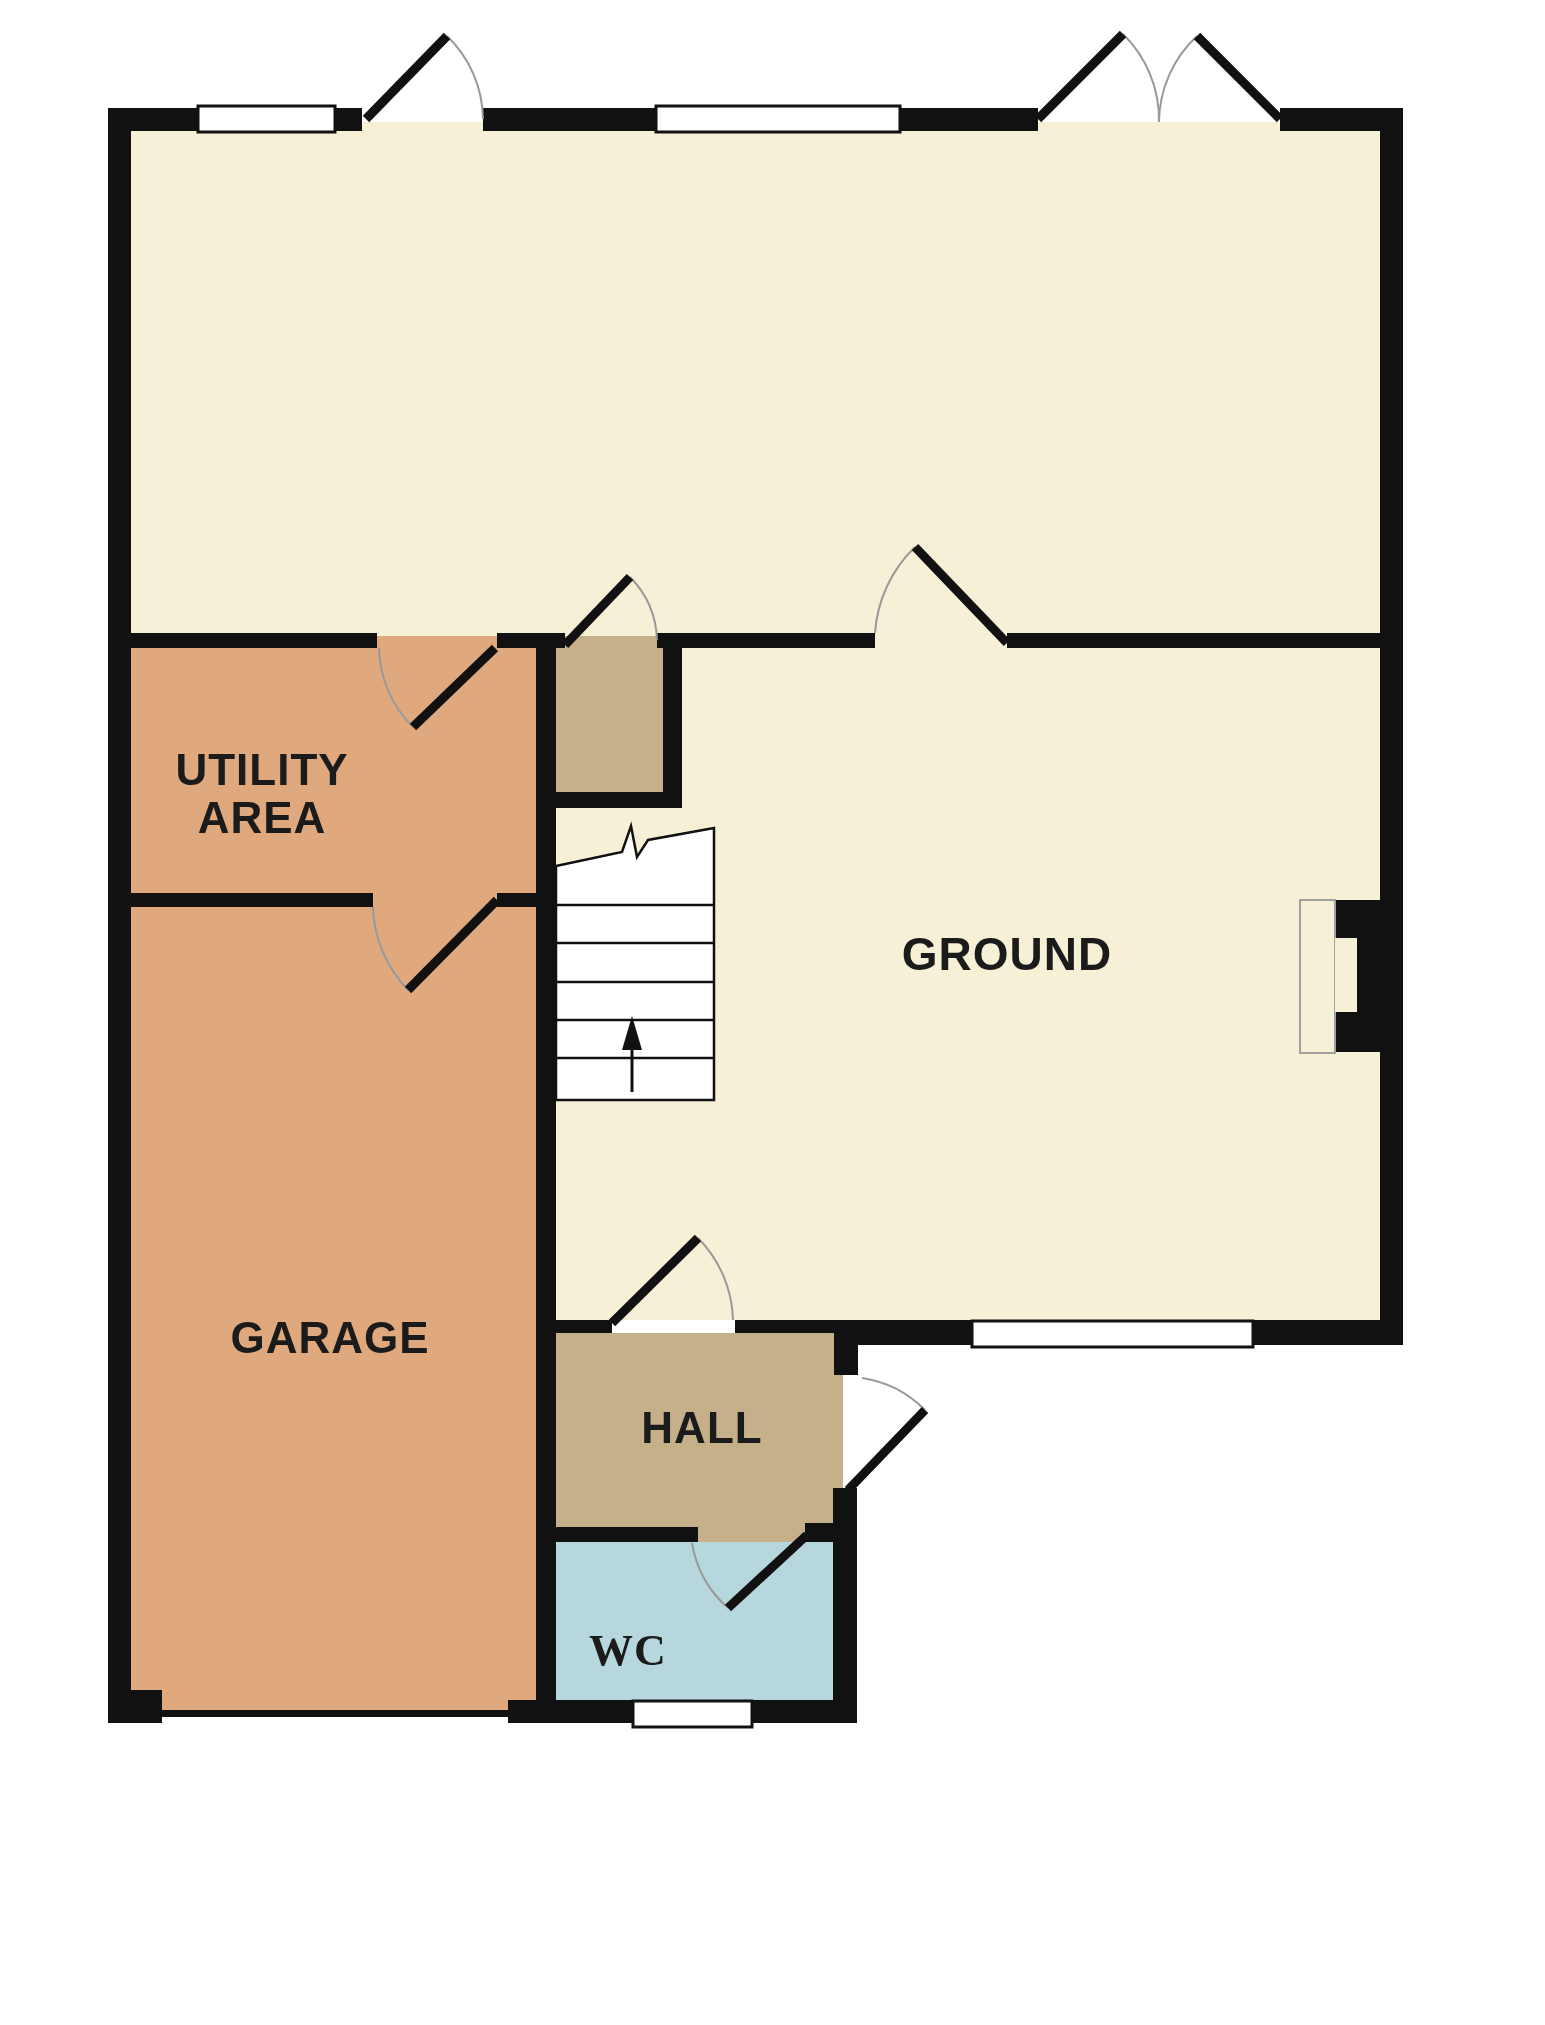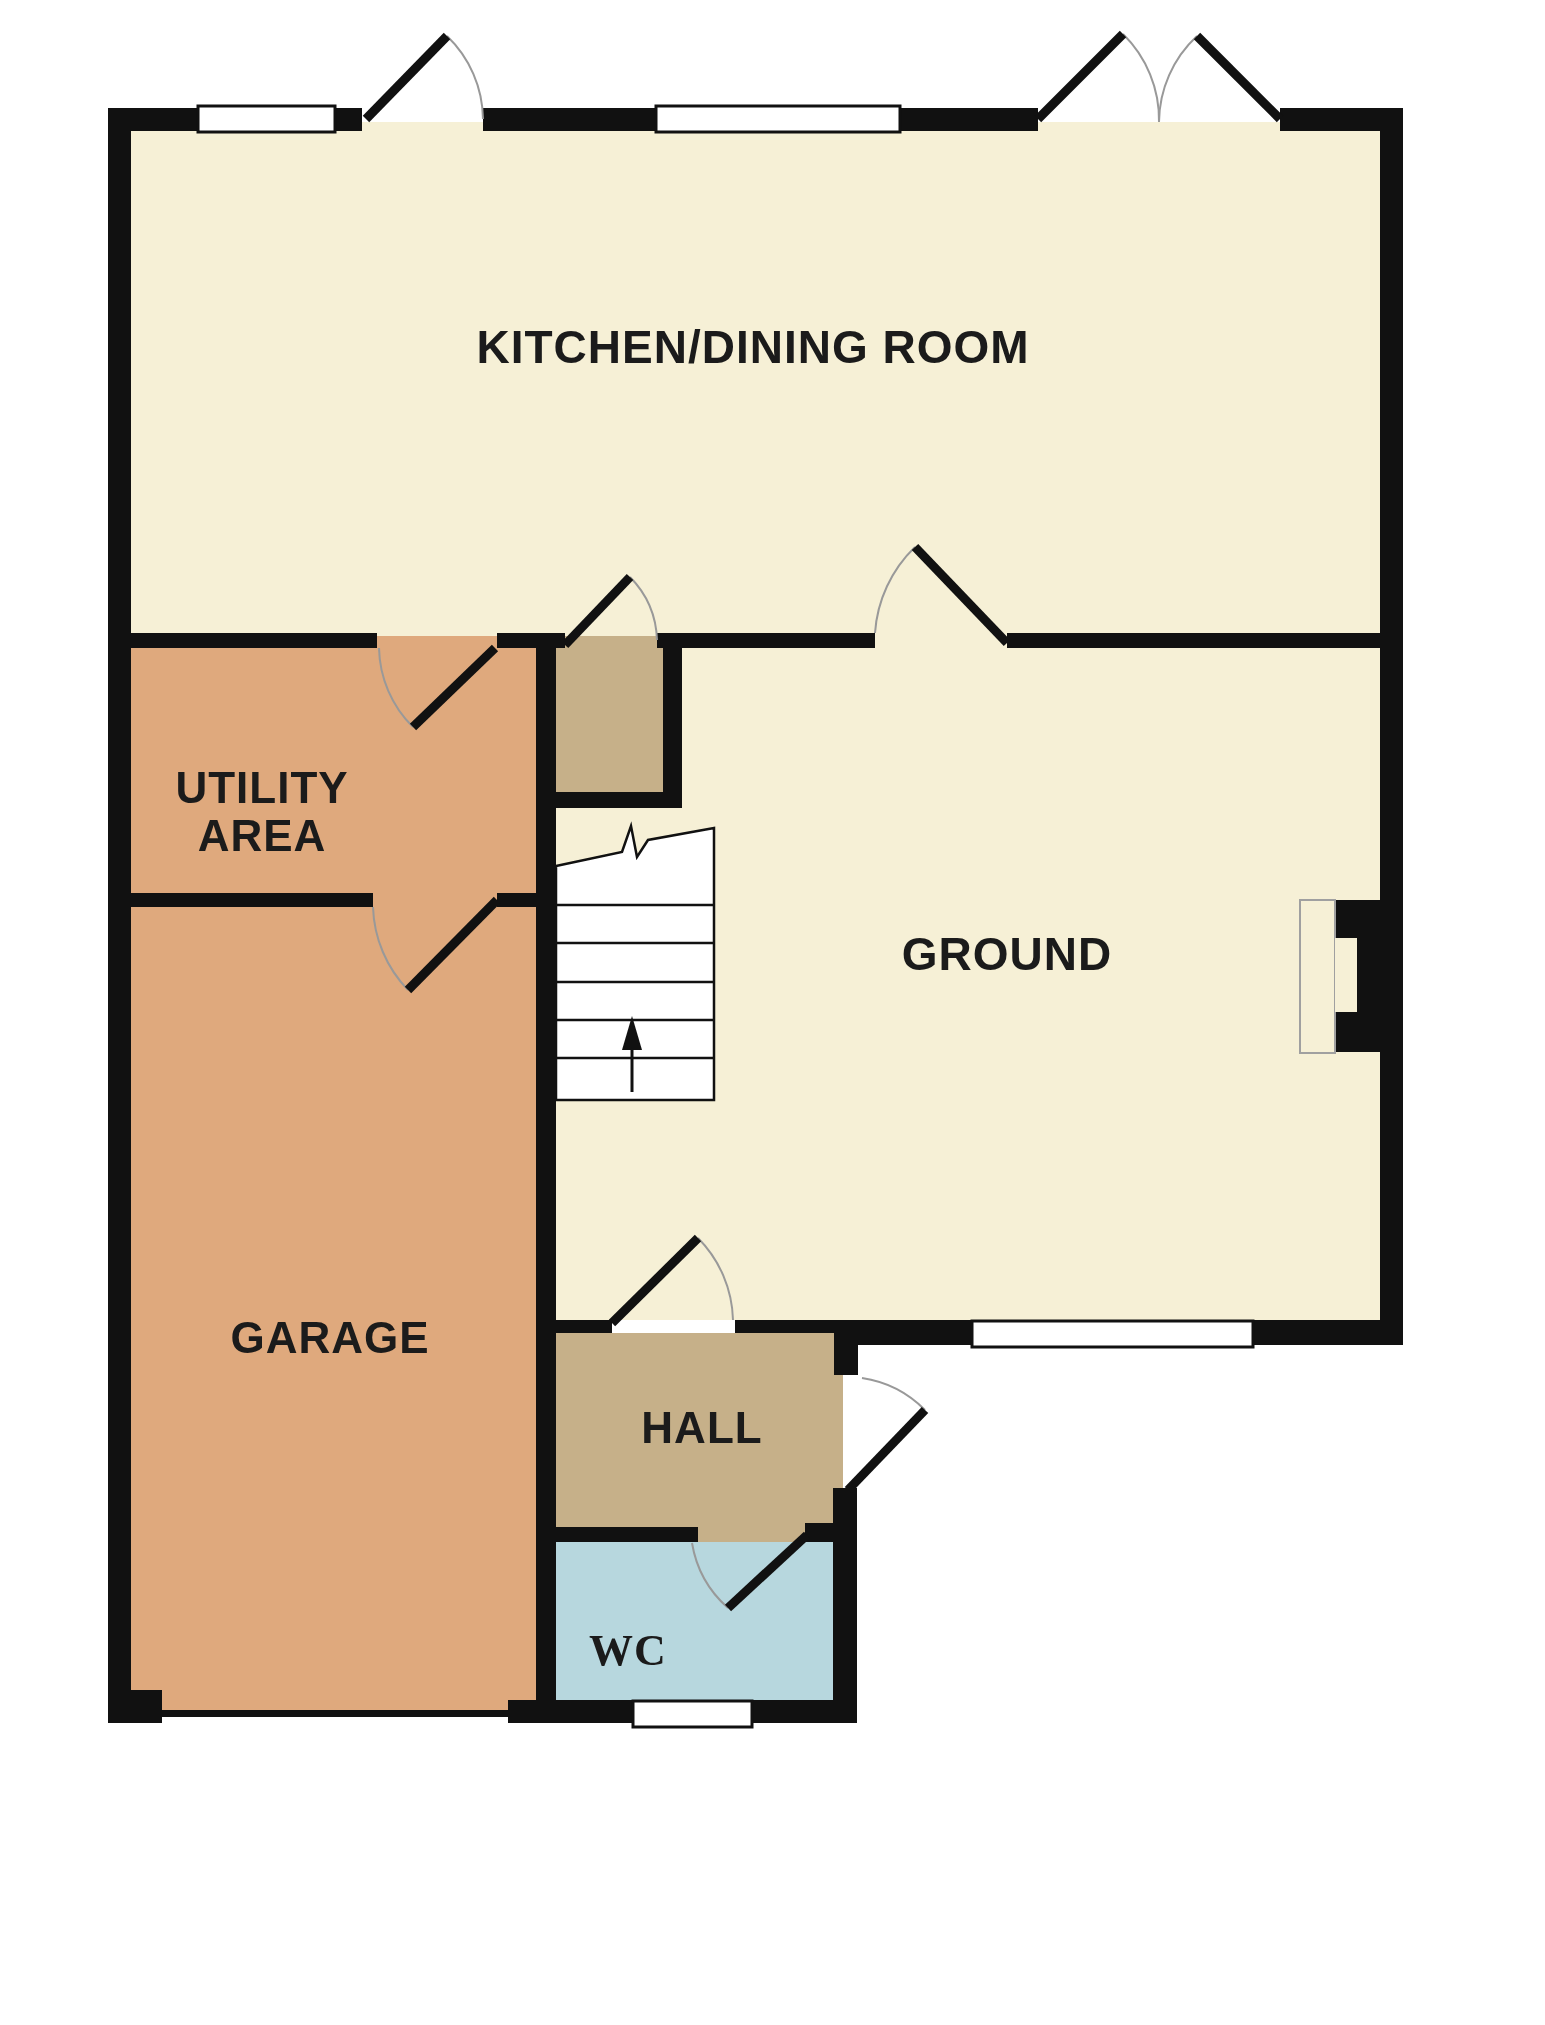--- a/index.html
+++ b/index.html
@@ -3,21 +3,21 @@
 <meta charset="utf-8">
 <style>
   html,body{margin:0;padding:0;background:#ffffff;}
   .scene{position:relative;width:1545px;height:2025px;background:#ffffff;overflow:hidden;
          font-family:"Liberation Sans", sans-serif;}
   .scene svg{position:absolute;left:0;top:0;}
   .lbl{position:absolute;transform:translate(-50%,-50%);font-weight:bold;
        color:#1b1b1b;white-space:nowrap;letter-spacing:1px;text-align:center;}
   .lbl-lg{font-size:46px;}
   .lbl-md{font-size:44px;}
-  .lbl-2line{line-height:48px;margin-top:18px;}
+  .lbl-2line{line-height:48px;}
   .footer{position:absolute;transform:translate(-50%,-50%);text-align:center;
           font-size:33px;line-height:39px;font-weight:normal;letter-spacing:0.5px;}
 </style>
 </head>
 <body>
 
 <div class="scene">
 
 <svg width="1545" height="2025" viewBox="0 0 1545 2025">
 
@@ -115,21 +115,20 @@
     <line x1="495" y1="648" x2="413" y2="727"></line>
     <line x1="565" y1="645" x2="630" y2="577"></line>
     <line x1="1007" y1="643" x2="915" y2="547"></line>
     <line x1="497" y1="900" x2="408" y2="990"></line>
     <line x1="612" y1="1323" x2="698" y2="1238"></line>
     <line x1="848" y1="1490" x2="925" y2="1410"></line>
     <line x1="807" y1="1535" x2="728" y2="1608"></line>
   </g>
 </svg>
 
-  <div class="lbl lbl-lg" style="left:753px;top:347px;">KITCHEN/DINING ROOM</div>
 
   <div class="lbl lbl-md lbl-2line" style="left:262px;top:794px;">
     <div>UTILITY</div>
     <div>AREA</div>
   </div>
 
   <div class="lbl lbl-lg" style="left:1007px;top:954px;">GROUND</div>
 
   <div class="lbl lbl-md" style="left:330px;top:1338px;">GARAGE</div>
 

